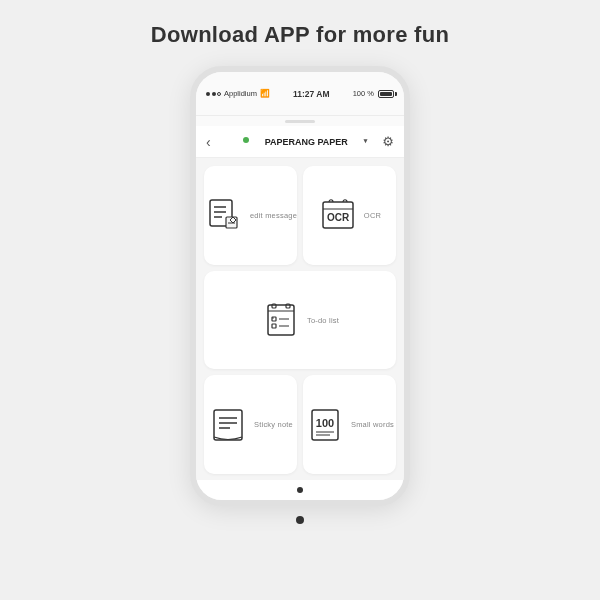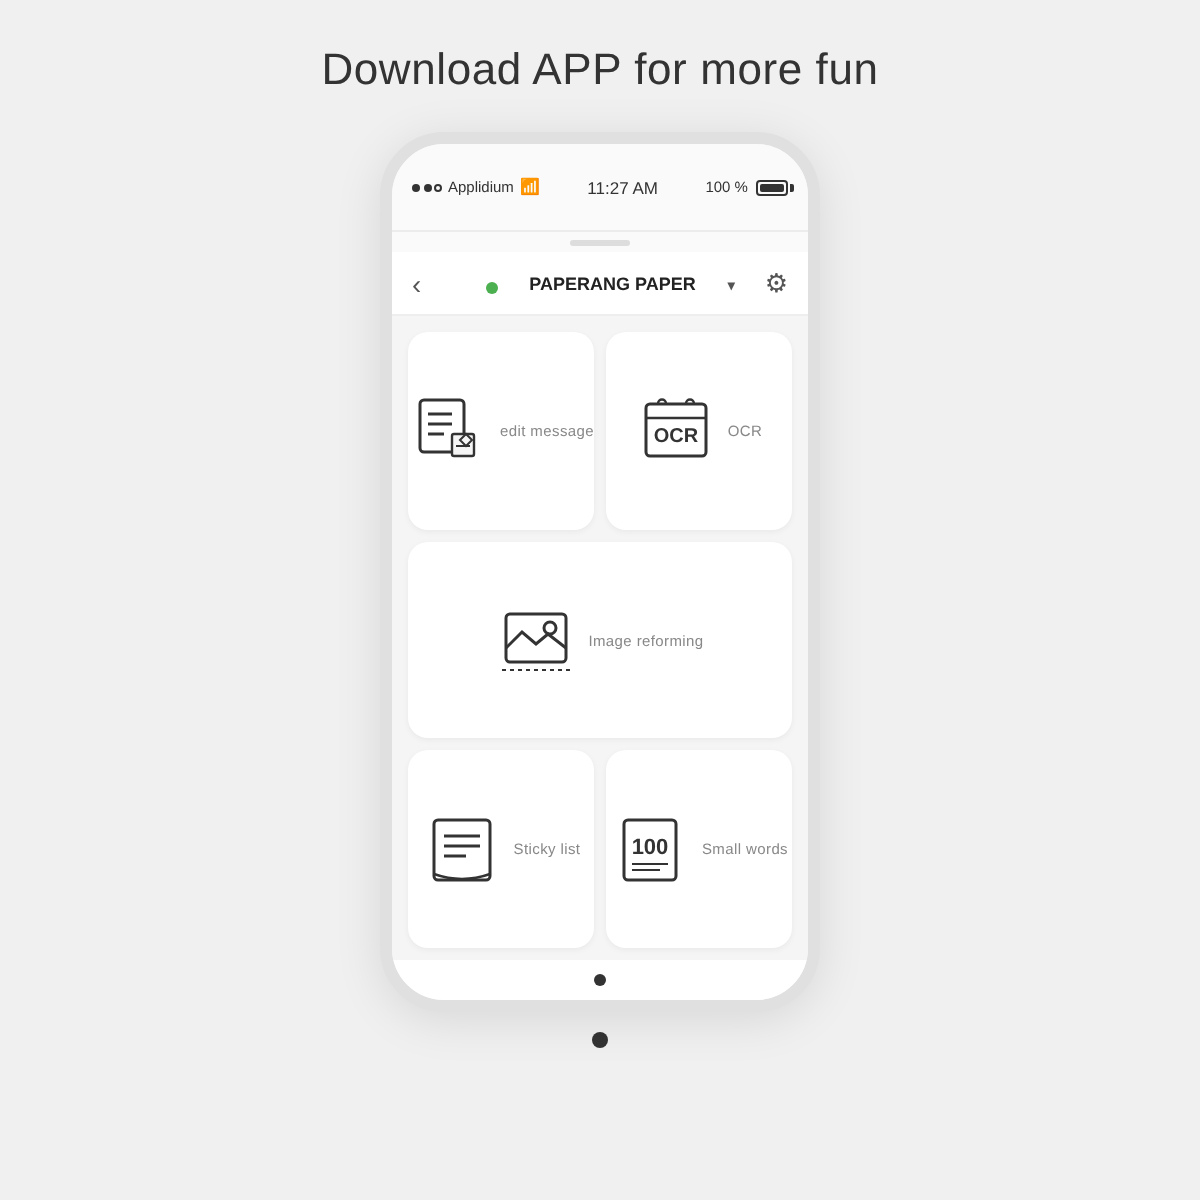--- a/index.html
+++ b/index.html
@@ -10,21 +10,21 @@
       font-family: -apple-system, BlinkMacSystemFont, 'Helvetica Neue', Arial, sans-serif;
       display: flex;
       flex-direction: column;
       align-items: center;
       justify-content: flex-start;
       overflow: hidden;
     }
 
     .page-title {
       font-size: 22px;
-      font-weight: 400;
+      font-weight: 700;
       color: #333;
       margin-top: 22px;
       margin-bottom: 18px;
       letter-spacing: 0.3px;
     }
 
     
     .phone {
       width: 220px;
       height: 440px;
@@ -63,21 +63,21 @@
     }
     .dot {
       width: 4px; height: 4px; border-radius: 50%; background: #333;
     }
     .dot.empty { background: transparent; border: 1px solid #333; }
     .wifi-icon {
       font-size: 8px;
     }
     .status-center {
       font-size: 8.5px;
-      font-weight: 400;
+      font-weight: 700;
       color: #333;
     }
     .status-right {
       display: flex; align-items: center; gap: 2px; font-size: 7.5px; font-weight: 500;
     }
     .battery {
       width: 16px; height: 8px; border: 1.5px solid #333; border-radius: 2px; position: relative; margin-left: 2px;
     }
     .battery::after {
       content: '';
@@ -110,21 +110,21 @@
       display: flex;
       align-items: center;
       justify-content: space-between;
       padding: 0 10px;
       flex-shrink: 0;
     }
     .nav-back {
       font-size: 14px; color: #555; cursor: pointer;
     }
     .nav-title {
-      display: flex; align-items: flex-end; gap: 16px; font-size: 9px; font-weight: 600; color: #222; margin-left: 17px;
+      display: flex; align-items: flex-start; gap: 16px; font-size: 9px; font-weight: 600; color: #222; margin-left: 17px;
     }
     .green-dot {
       width: 6px; height: 6px; border-radius: 50%; background: #4caf50;
     }
     .nav-arrow {
       font-size: 7px; color: #555;
     }
     .nav-settings {
       font-size: 13px; color: #555; cursor: pointer;
     }
@@ -253,39 +253,44 @@
           <line x1="5" y1="14" x2="35" y2="14" stroke="#333" stroke-width="1.2"></line>
           <text x="20" y="26" text-anchor="middle" font-size="10" font-weight="bold" fill="#333" font-family="Arial">OCR</text>
         </svg>
         <span class="grid-label">OCR</span>
       </div>
     </div>
 
     <div class="grid-row">
       <div class="grid-item">
         <svg viewBox="0 0 40 40" fill="none" xmlns="http://www.w3.org/2000/svg">
-          <rect x="5" y="7" width="30" height="24" rx="2" stroke="#333" stroke-width="1.5"></rect>
-          <path d="M5 24 L13 16 L20 22 L26 17 L35 24" stroke="#333" stroke-width="1.5" fill="none"></path>
-          <circle cx="27" cy="14" r="3" stroke="#333" stroke-width="1.5"></circle>
-          <line x1="3" y1="35" x2="37" y2="35" stroke="#333" stroke-width="1" stroke-dasharray="2 2"></line>
-        </svg>
-        <span class="grid-label">Image reforming</span>
+          <rect x="7" y="5" width="26" height="30" rx="2" stroke="#333" stroke-width="1.5"></rect>
+          <line x1="7" y1="11" x2="33" y2="11" stroke="#333" stroke-width="1.2"></line>
+          <rect x="11" y="4" width="4" height="4" rx="1" stroke="#333" stroke-width="1.2"></rect>
+          <rect x="25" y="4" width="4" height="4" rx="1" stroke="#333" stroke-width="1.2"></rect>
+          <line x1="12" y1="18" x2="12" y2="18" stroke="#333" stroke-width="1.5" stroke-linecap="round"></line>
+          <rect x="11" y="17" width="4" height="4" rx="0.5" stroke="#333" stroke-width="1.2"></rect>
+          <line x1="18" y1="19" x2="28" y2="19" stroke="#333" stroke-width="1.2"></line>
+          <rect x="11" y="24" width="4" height="4" rx="0.5" stroke="#333" stroke-width="1.2"></rect>
+          <line x1="18" y1="26" x2="28" y2="26" stroke="#333" stroke-width="1.2"></line>
+        </svg>
+        <span class="grid-label">To-do list</span>
       </div>
     </div>
 
     <div class="grid-row">
       <div class="grid-item">
         <svg viewBox="0 0 40 40" fill="none" xmlns="http://www.w3.org/2000/svg">
           <rect x="6" y="5" width="28" height="30" rx="2" stroke="#333" stroke-width="1.5"></rect>
           <line x1="11" y1="13" x2="29" y2="13" stroke="#333" stroke-width="1.5"></line>
           <line x1="11" y1="18" x2="29" y2="18" stroke="#333" stroke-width="1.5"></line>
           <line x1="11" y1="23" x2="22" y2="23" stroke="#333" stroke-width="1.5"></line>
           <path d="M6 32 Q20 37 34 32" stroke="#333" stroke-width="1.2" fill="none"></path>
         </svg>
-        <span class="grid-label">Sticky list</span>
+        <span class="grid-label">Sticky note</span>
       </div>
       <div class="grid-item">
         <svg viewBox="0 0 40 40" fill="none" xmlns="http://www.w3.org/2000/svg">
           <rect x="7" y="5" width="26" height="30" rx="2" stroke="#333" stroke-width="1.5"></rect>
           <text x="20" y="22" text-anchor="middle" font-size="11" font-weight="bold" fill="#333" font-family="Arial">100</text>
           <line x1="11" y1="27" x2="29" y2="27" stroke="#333" stroke-width="1"></line>
           <line x1="11" y1="30" x2="25" y2="30" stroke="#333" stroke-width="1"></line>
         </svg>
         <span class="grid-label">Small words</span>
       </div>

